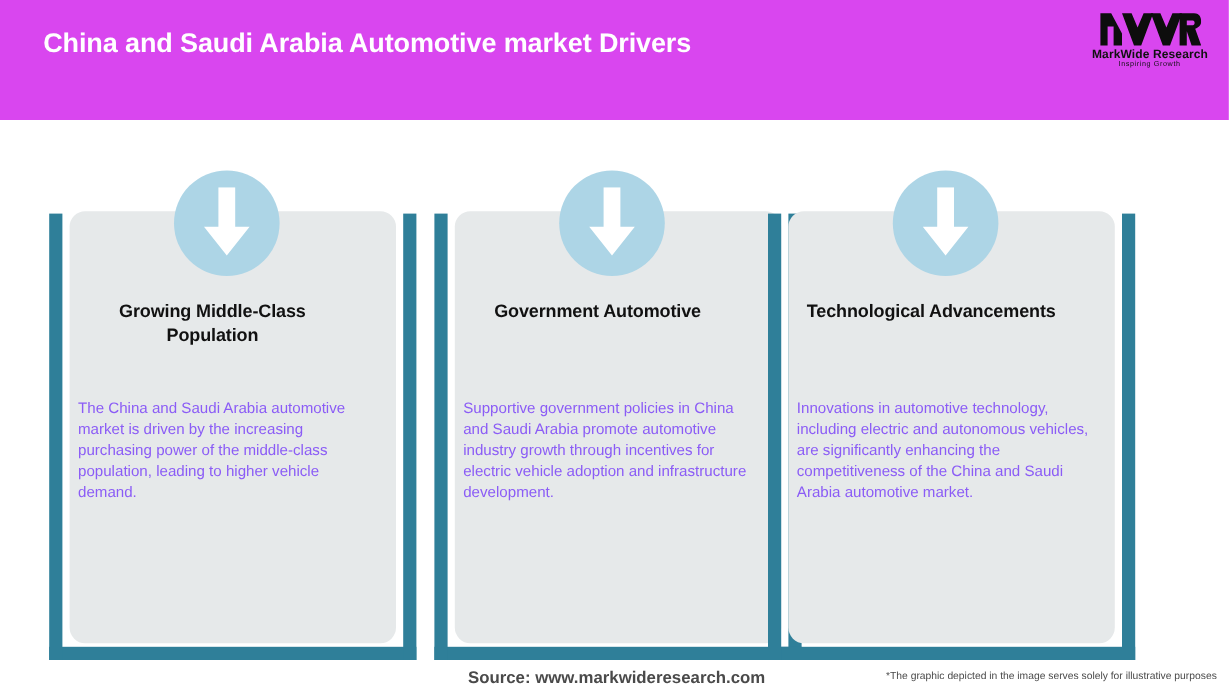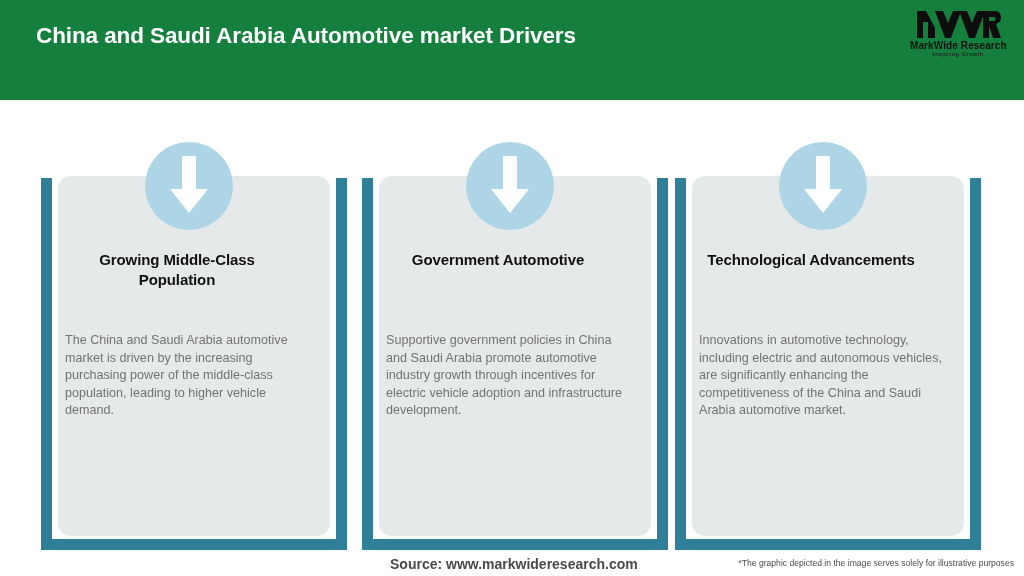--- a/index.html
+++ b/index.html
@@ -16,21 +16,21 @@
     position: relative;
   }
 
   
   .header-band {
     position: absolute;
     left: 0;
     top: 0;
     width: 1024px;
     height: 100px;
-    background: #15803d;
+    background: #d946ef;
   }
   .header-title {
     position: absolute;
     left: 36px;
     top: 23px;
     font-size: 22.5px;
     font-weight: bold;
     color: #ffffff;
     letter-spacing: -0.1px;
     white-space: nowrap;
@@ -77,21 +77,21 @@
   }
 
   .card-unit {
     position: absolute;
     top: 142px;
     width: 306px;
     height: 410px;
   }
   .card-unit.u1 { left: 41px; }
   .card-unit.u2 { left: 362px; }
-  .card-unit.u3 { left: 675px; }
+  .card-unit.u3 { left: 640px; }
 
   
   .card-frame {
     position: absolute;
     left: 0;
     top: 36px;
     width: 306px;
     height: 372px;
     box-sizing: border-box;
     border-left: 11px solid #2F7F99;
@@ -139,21 +139,21 @@
     line-height: 1.33;
     letter-spacing: -0.1px;
   }
 
   .card-body {
     position: absolute;
     left: 24px;
     top: 190px;
     width: 248px;
     font-size: 12.6px;
-    color: #737373;
+    color: #8b5cf6;
     line-height: 1.39;
   }
 
   
   .source-text {
     position: absolute;
     left: 390px;
     top: 556px;
     font-size: 14px;
     font-weight: bold;

